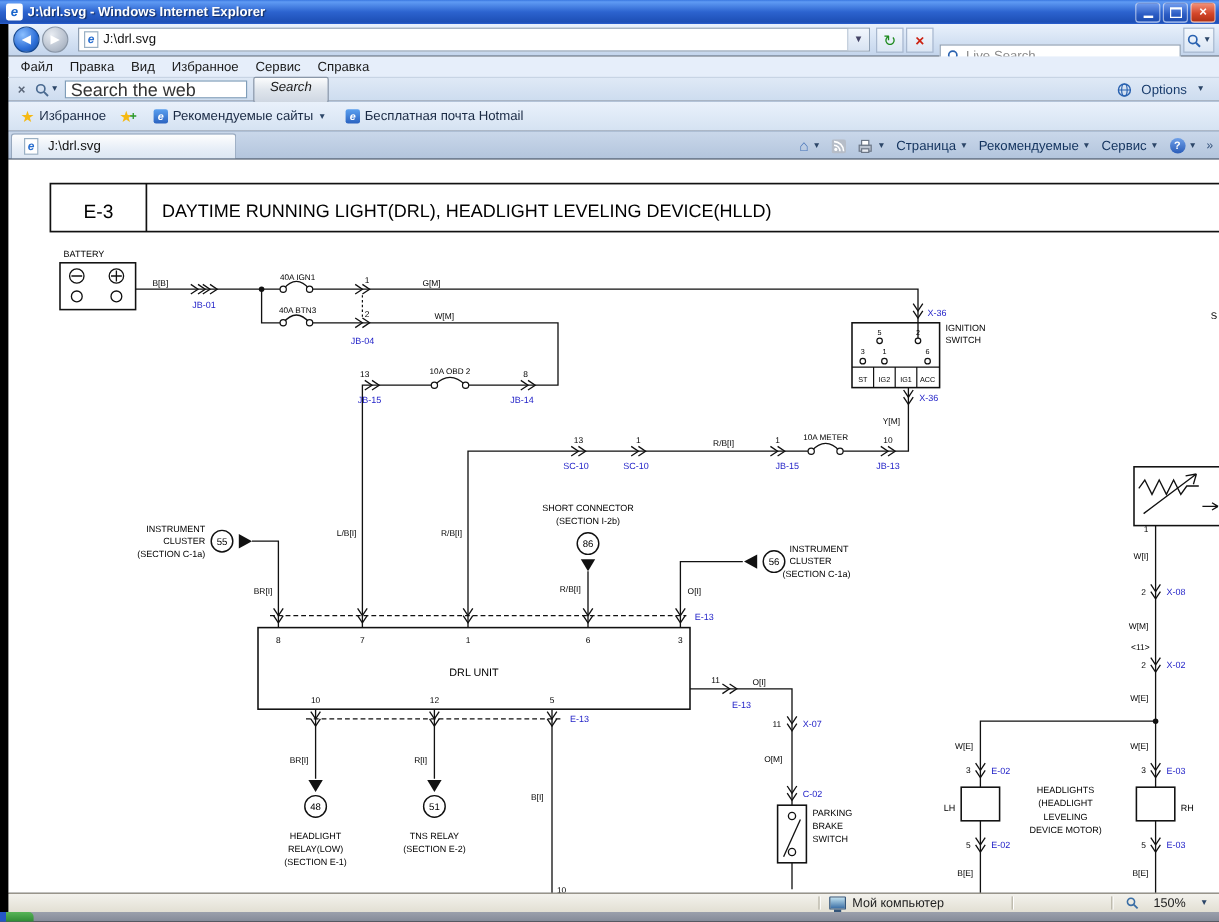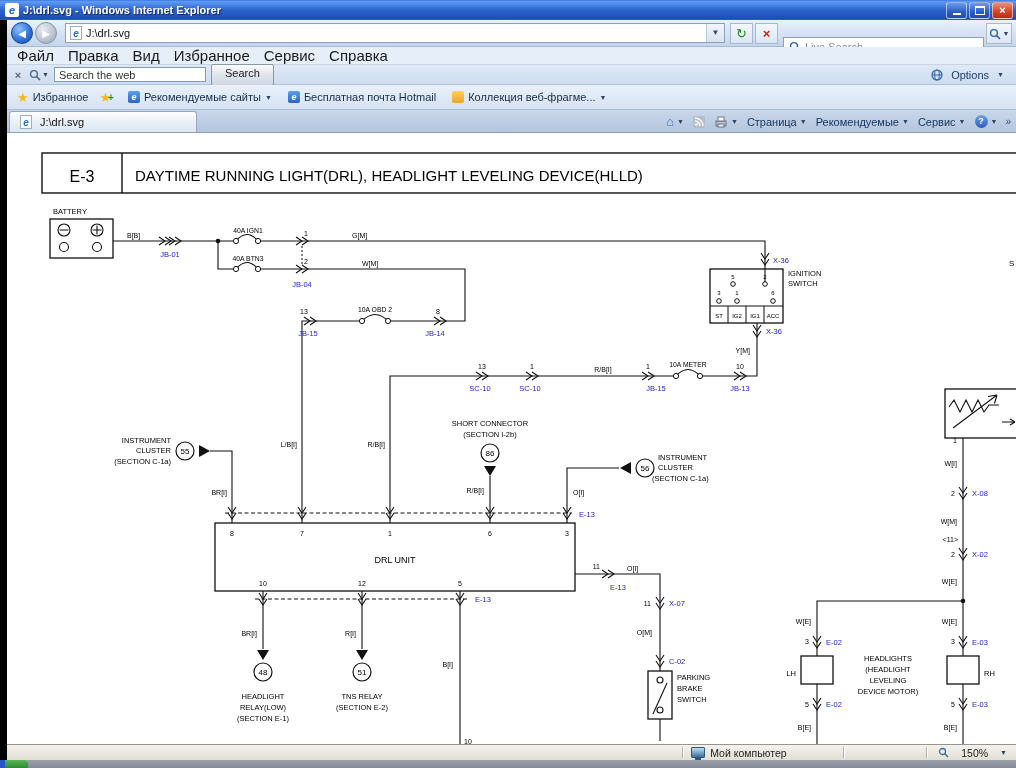--- a/index.html
+++ b/index.html
@@ -38,32 +38,32 @@
   .stop{left:748px;color:#cc2211;font-weight:bold;font-size:13px;}
   .search{position:absolute;left:776px;top:17px;right:32px;height:20px;background:#fff;border:1px solid #8fa0b4;
     display:flex;align-items:center;gap:4px;padding:0 5px;font-size:11px;color:#8a8a8a;box-sizing:border-box;}
   .search-go{position:absolute;right:4px;top:3px;width:26px;height:21px;background:linear-gradient(#f4f8fd,#dbe6f4);
     border:1px solid #a8b8cf;display:flex;align-items:center;justify-content:center;gap:2px;box-sizing:border-box;}
   .caret{font-size:7px;color:#2c4668;}
 
   
   .menubar{position:absolute;top:47px;left:7px;right:0;height:18px;background:#e6eefa;
     border-bottom:1px solid #c8d4e4;display:flex;align-items:center;padding-left:3px;box-sizing:border-box;}
-  .mi{font-size:15px;color:#1a1a1a;padding:1px 7px;}
+  .mi{font-size:11px;color:#1a1a1a;padding:1px 7px;}
 
   
   .addonbar{position:absolute;top:65px;left:7px;right:0;height:20px;
     background:linear-gradient(#dfe9f6,#cddcef);border-bottom:1px solid #b3c3d8;
     display:flex;align-items:center;gap:5px;padding-left:5px;font-size:11px;box-sizing:border-box;}
   .ab-close{color:#5a6678;font-size:11px;font-weight:bold;width:12px;text-align:center;}
   .ab-icon{display:flex;align-items:center;gap:1px;}
-  .ab-input{width:152px;height:15px;background:#fff;border:1px solid #7f9db9;font-size:11px;color:#333;
+  .ab-input{width:152px;height:15px;background:#fff;border:1px solid #7f9db9;font-size:15px;color:#333;
     padding:0 4px;line-height:15px;white-space:nowrap;overflow:hidden;box-sizing:border-box;}
   .ab-btn{height:22px;padding:0 13px;background:linear-gradient(#fbfcfd,#dfe5ec 50%,#cfd7e2);
-    border:1px solid #8a97a8;border-radius:2px;font-size:11px;color:#1a1a1a;line-height:16px;box-sizing:border-box;}
+    border:1px solid #8a97a8;border-radius:2px;font-size:11px;color:#1a1a1a;line-height:16px;box-sizing:border-box;font-style:italic;}
   .ab-right{margin-left:auto;margin-right:12px;display:flex;align-items:center;gap:8px;color:#1a3d6d;}
 
   
   .favbar{position:absolute;top:85px;left:7px;right:0;height:25px;
     background:linear-gradient(#e9f1fb,#d5e2f2);border-bottom:1px solid #aebfd5;
     display:flex;align-items:center;padding-left:5px;font-size:11px;color:#1a2a44;box-sizing:border-box;}
   .star{color:#f5b913;font-size:13px;line-height:13px;}
   .favbtn{display:flex;align-items:center;gap:4px;padding:0 5px;}
   .addfav{display:flex;align-items:center;padding:0 6px;}
   .addfav .plus{color:#2a9a2a;font-weight:bold;font-size:10px;margin-left:-3px;}
@@ -190,25 +190,20 @@
       <span class="plus">+</span>
     </span>
     <span class="fav-item">
       <span class="fi-icon fi-e">e</span>
       <span>Рекомендуемые сайты</span>
       <span class="caret">▼</span>
     </span>
     <span class="fav-item">
       <span class="fi-icon fi-e">e</span>
       <span>Бесплатная почта Hotmail</span>
-    </span>
-    <span class="fav-item">
-      <span class="fi-icon fi-y"></span>
-      <span>Коллекция веб-фрагме...</span>
-      <span class="caret">▼</span>
     </span>
   </div>
 
   <div class="tabbar">
     <div class="tab">
       <span class="pageicon">e</span>
       <span>J:\drl.svg</span>
     </div>
     <div class="cmds">
       <span class="cmd">

